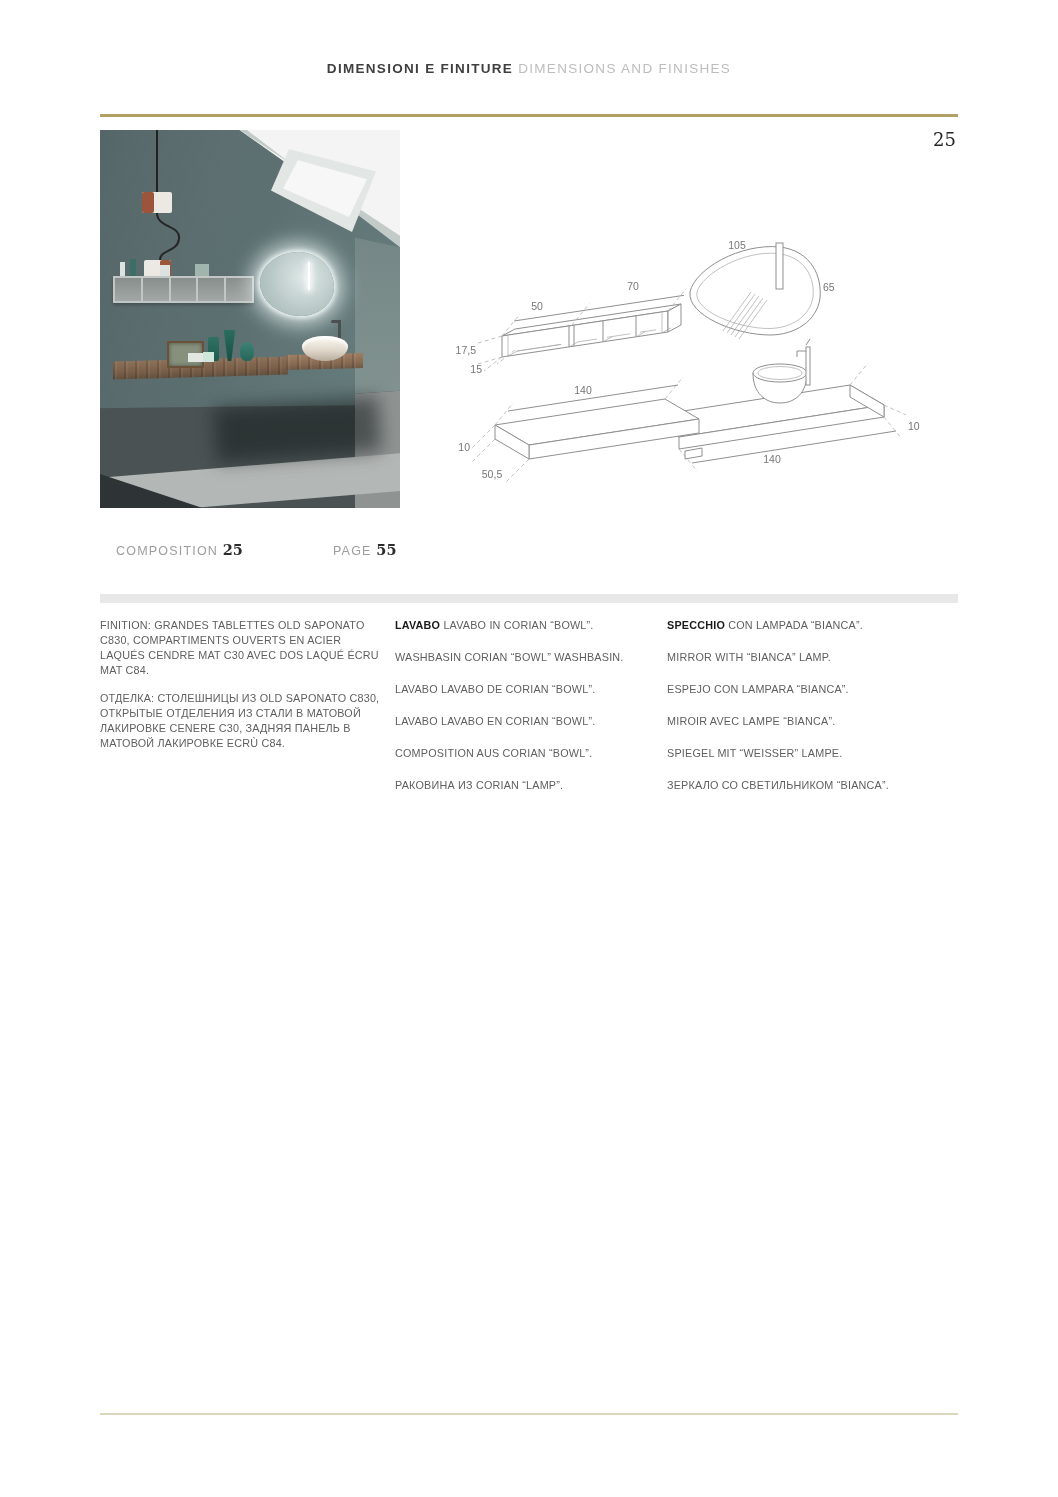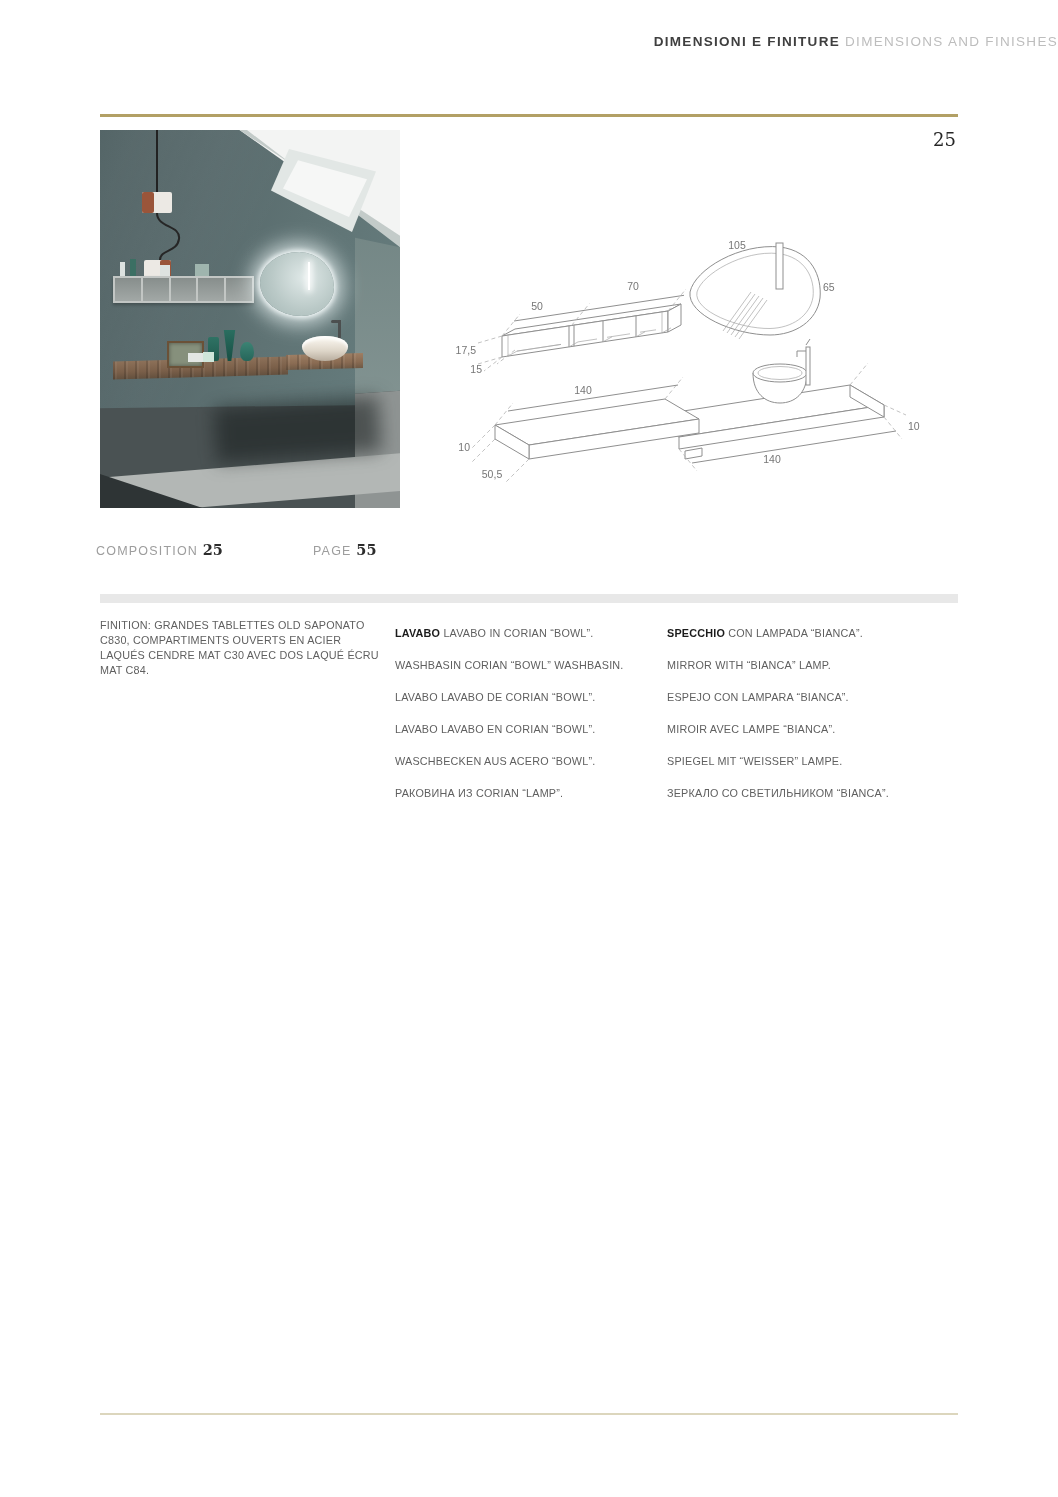--- a/index.html
+++ b/index.html
@@ -1,46 +1,46 @@
 <!DOCTYPE html>
 <html><head>
 <meta charset="utf-8">
 <style>
   html,body{margin:0;padding:0;background:#fff;}
   #page{position:relative;width:1058px;height:1497px;background:#ffffff;overflow:hidden;
         font-family:"Liberation Sans",sans-serif;}
 
   
-  .header{position:absolute;top:34px;left:0;width:100%;text-align:right;
+  .header{position:absolute;top:61px;left:0;width:100%;text-align:center;
           font-size:13.5px;letter-spacing:1.3px;}
   .header .t1{color:#3f3f3f;font-weight:bold;}
   .header .t2{color:#bdbdbd;}
   .rule-top{position:absolute;left:100px;top:114px;width:858px;height:3px;background:#b2a065;}
   .rule-bottom{position:absolute;left:100px;top:1413px;width:858px;height:2px;background:#dcd6bd;}
   .page-number{position:absolute;top:129px;right:102px;font-family:"DejaVu Serif",serif;
                font-size:18px;color:#262626;}
 
   
-  .meta-row{position:absolute;top:541px;left:96px;width:400px;font-size:12.5px;
+  .meta-row{position:absolute;top:541px;left:116px;width:400px;font-size:12.5px;
             letter-spacing:1.2px;color:#9d9d9d;}
   .meta-row .num{font-family:"DejaVu Serif",serif;font-weight:bold;color:#2c2c2c;
                  font-size:14.5px;letter-spacing:0;}
   .meta-page{position:absolute;left:217px;top:0;}
 
   
   .gray-band{position:absolute;left:100px;top:594px;width:858px;height:9px;background:#e8e8e8;}
 
   
   .col{position:absolute;top:618px;font-size:10.8px;line-height:15px;color:#5f5f5f;
        letter-spacing:.2px;}
   .col p{margin:0 0 13px 0;}
   .col b{color:#1b1b1b;font-weight:bold;}
   #col1{left:100px;width:282px;}
   #col2{left:395px;width:282px;}
-  #col2 p,#col3 p{margin:8px 0 17px 0;}
+  #col2 p,#col3 p{margin:0 0 17px 0;}
   #col3{left:667px;width:275px;}
 
   
   .drawings{position:absolute;left:440px;top:185px;}
   .drawings svg text{font-family:"Liberation Sans",sans-serif;font-size:10.5px;fill:#767676;}
   .drawings .ln{stroke:#8f8f8f;stroke-width:1;fill:none;}
   .drawings .face{stroke:#8f8f8f;stroke-width:1;fill:#ffffff;}
   .drawings .thin{stroke:#a6a6a6;stroke-width:.7;fill:none;}
   .drawings .dash{stroke:#b3b3b3;stroke-width:.8;stroke-dasharray:4 3;fill:none;}
 
@@ -268,28 +268,29 @@
     <span class="meta-page">
       <span>PAGE</span>
       <span class="num">55</span>
     </span>
   </div>
 
   <div class="gray-band"></div>
 
   <div class="col" id="col1">
     <p><b></b><span>FINITION: GRANDES TABLETTES OLD SAPONATO C830, COMPARTIMENTS OUVERTS EN ACIER LAQUÉS CENDRE MAT C30 AVEC DOS LAQUÉ ÉCRU MAT C84.</span></p>
+    <p><b></b><span>ОТДЕЛКА: СТОЛЕШНИЦЫ ИЗ OLD SAPONATO C830, ОТКРЫТЫЕ ОТДЕЛЕНИЯ ИЗ СТАЛИ В МАТОВОЙ ЛАКИРОВКЕ CENERE C30, ЗАДНЯЯ ПАНЕЛЬ В МАТОВОЙ ЛАКИРОВКЕ ECRÙ C84.</span></p>
   </div>
 
   <div class="col" id="col2">
     <p><b>LAVABO</b><span> LAVABO IN CORIAN “BOWL”.</span></p>
     <p><b></b><span>WASHBASIN CORIAN “BOWL” WASHBASIN.</span></p>
     <p><b></b><span>LAVABO LAVABO DE CORIAN “BOWL”.</span></p>
     <p><b></b><span>LAVABO LAVABO EN CORIAN “BOWL”.</span></p>
-    <p><b></b><span>WASCHBECKEN AUS ACERO “BOWL”.</span></p>
+    <p><b></b><span>COMPOSITION AUS CORIAN “BOWL”.</span></p>
     <p><b></b><span>РАКОВИНА ИЗ CORIAN “LAMP”.</span></p>
   </div>
 
   <div class="col" id="col3">
     <p><b>SPECCHIO</b><span> CON LAMPADA “BIANCA”.</span></p>
     <p><b></b><span>MIRROR WITH “BIANCA” LAMP.</span></p>
     <p><b></b><span>ESPEJO CON LAMPARA “BIANCA”.</span></p>
     <p><b></b><span>MIROIR AVEC LAMPE “BIANCA”.</span></p>
     <p><b></b><span>SPIEGEL MIT “WEISSER” LAMPE.</span></p>
     <p><b></b><span>ЗЕРКАЛО СО СВЕТИЛЬНИКОМ “BIANCA”.</span></p>

